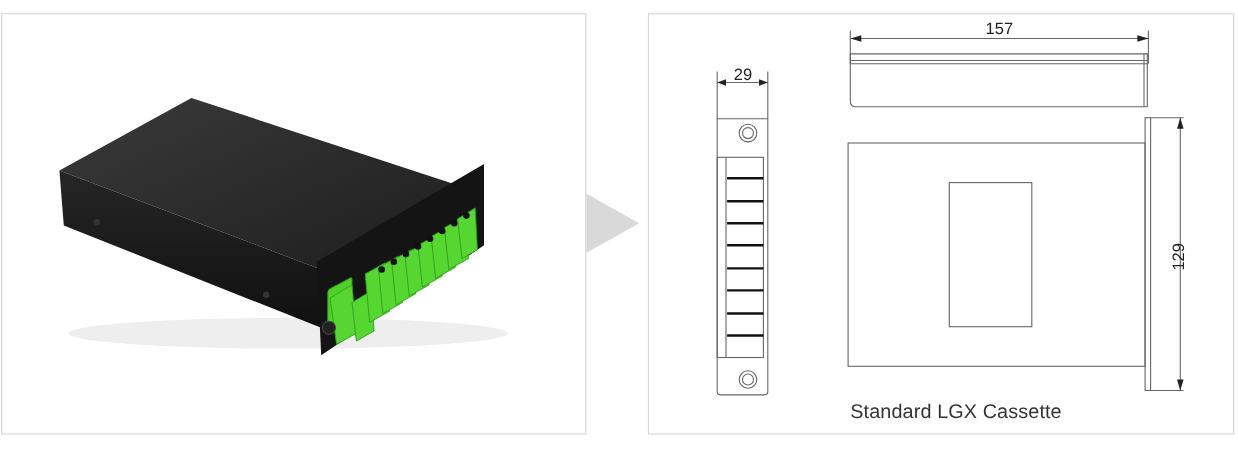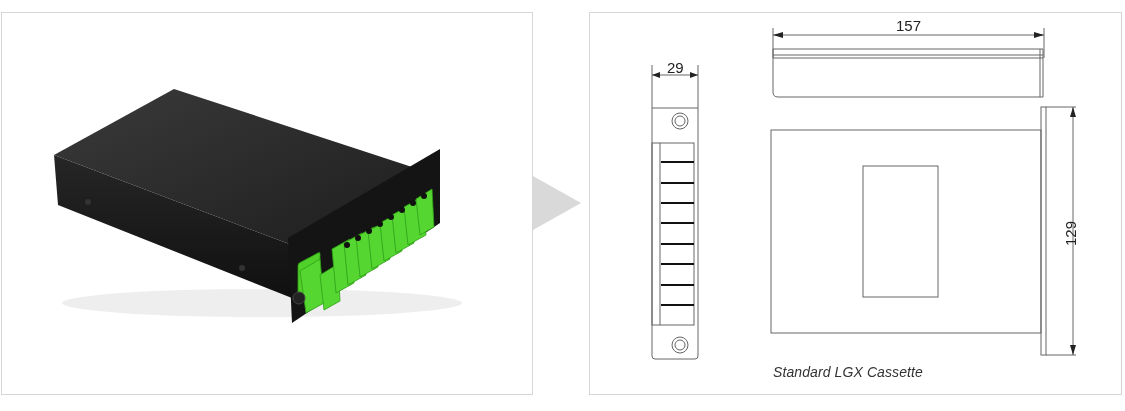--- a/index.html
+++ b/index.html
@@ -4,21 +4,21 @@
 <style>
   html, body { margin:0; padding:0; background:#ffffff; }
   body { width:1125px; height:411px; position:relative; overflow:hidden; font-family:"Liberation Sans", sans-serif; }
   .panel { position:absolute; top:12px; height:383px; border:1px solid #d6d6d6; background:#fff; box-sizing:border-box; }
   #left-panel { left:1px; width:532px; }
   #right-panel { left:589px; width:533px; }
   #arrow { position:absolute; left:533px; top:176px; width:0; height:0;
            border-top:27px solid transparent; border-bottom:27px solid transparent; border-left:48px solid #d9d9d9; }
   svg { position:absolute; left:0; top:0; }
   .dim-text { font-family:"Liberation Sans", sans-serif; font-size:15px; fill:#222; }
-  .caption { position:absolute; left:183px; top:351px; font-size:14px; color:#333; letter-spacing:0.1px;font-style:italic; }
+  .caption { position:absolute; left:183px; top:351px; font-size:18px; color:#333; letter-spacing:0.1px; }
 </style>
 </head>
 <body>
 
 <div id="left-panel" class="panel">
   <svg width="532" height="383" viewBox="0 0 532 383">
     <defs>
       <linearGradient id="topG" x1="0" y1="0" x2="1" y2="1">
         <stop offset="0" stop-color="#3a3a3a"></stop>
           <stop offset="1" stop-color="#1e1e1e"></stop>

